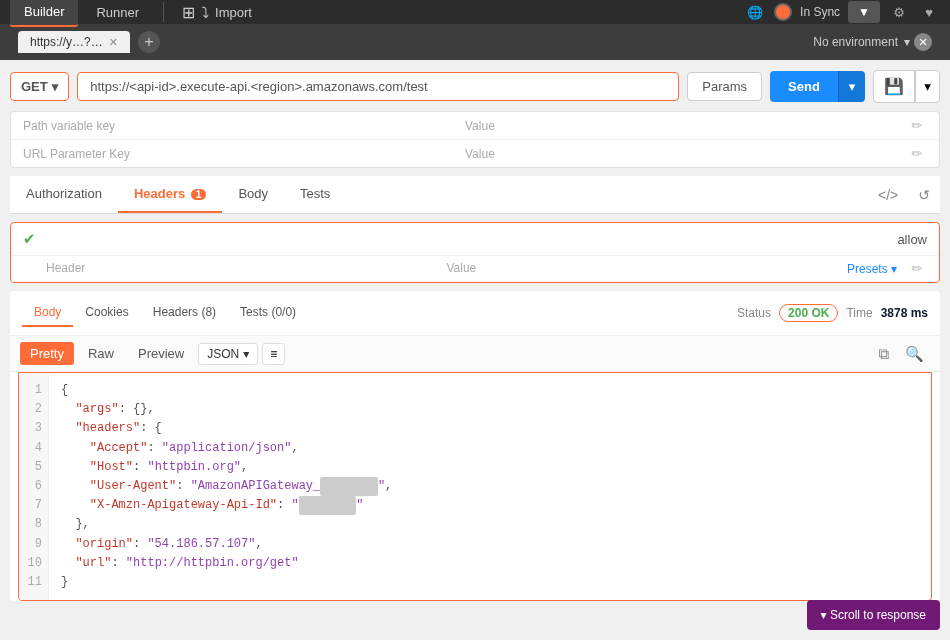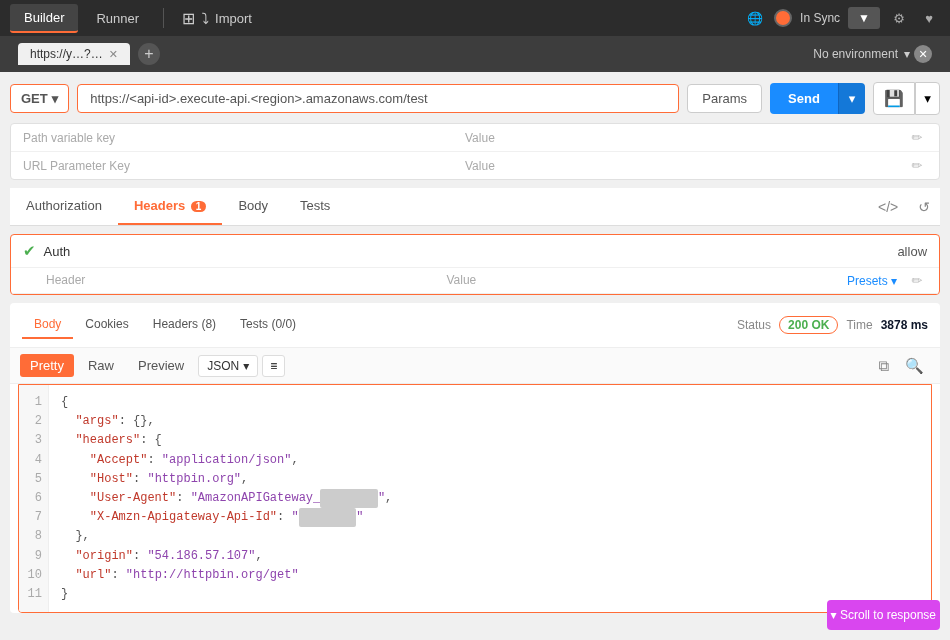--- a/index.html
+++ b/index.html
@@ -1,20 +1,20 @@
 <!DOCTYPE html>
 <html><head>
   <meta charset="utf-8">
   <style>
     * { box-sizing: border-box; margin: 0; padding: 0; }
     body { font-family: -apple-system, BlinkMacSystemFont, 'Segoe UI', sans-serif; font-size: 13px; background: #f0f0f0; color: #333; width: 950px; height: 640px; overflow: hidden; }
 
     
     .top-nav {
-      display: flex; align-items: center; background: #2c2c2c; height: 36px; padding: 0 10px; gap: 4px;
+      display: flex; align-items: center; background: #2c2c2c; height: 24px; padding: 0 10px; gap: 4px;
     }
     .nav-tab {
       padding: 6px 14px; color: #ccc; cursor: pointer; font-size: 13px; border-radius: 3px;
     }
     .nav-tab.active { color: #fff; background: #444; border-bottom: 2px solid #ff6c37; }
     .nav-divider { width: 1px; height: 20px; background: #555; margin: 0 6px; }
     .nav-icon-btn { display: flex; align-items: center; gap: 6px; color: #ccc; cursor: pointer; padding: 4px 8px; }
     .nav-spacer { flex: 1; }
     .sync-area { display: flex; align-items: center; gap: 8px; }
     .sync-dot { width: 18px; height: 18px; border-radius: 50%; background: #ff6c37; border: 2px solid #666; }
@@ -100,21 +100,21 @@
     .line-numbers { background: #f7f7f7; padding: 8px 6px; color: #aaa; text-align: right; min-width: 30px; border-right: 1px solid #eee; user-select: none; line-height: 1.5; }
     .line-numbers div { line-height: 1.6; }
     .code-lines { padding: 8px 12px; line-height: 1.6; flex: 1; overflow: auto; }
     .code-lines div { white-space: pre; }
     .c-brace { color: #555; }
     .c-key { color: #c0392b; }
     .c-colon { color: #555; }
     .c-str { color: #8e44ad; }
 
     
-    .scroll-btn { position: fixed; bottom: 10px; right: 10px; background: #d946ef; color: #fff; border: none; border-radius: 4px; padding: 8px 4px; font-size: 12px; cursor: pointer; display: flex; align-items: center; gap: 6px; }
+    .scroll-btn { position: fixed; bottom: 10px; right: 10px; background: #701a75; color: #fff; border: none; border-radius: 4px; padding: 8px 14px; font-size: 12px; cursor: pointer; display: flex; align-items: center; gap: 6px; }
 
     
     .redacted { background: #ccc; border-radius: 2px; display: inline-block; color: transparent; }
   </style>
 </head>
 <body>
 
 <div class="top-nav">
   <div class="nav-tab active">Builder</div>
   <div class="nav-tab">Runner</div>
@@ -193,21 +193,20 @@
     <div class="req-tab">Body</div>
     <div class="req-tab">Tests</div>
     <div class="req-tab-spacer"></div>
     <span class="code-btn">&lt;/&gt;</span>
     <span class="refresh-btn">↺</span>
   </div>
 
   <div class="headers-table">
     <div class="header-row">
       <span class="check-icon">✔</span>
-      <span class="header-key">Auth</span>
       <span class="header-val">allow</span>
     </div>
     <div class="header-label-row">
       <span class="hlabel">Header</span>
       <span class="hlabel">Value</span>
       <span class="presets-btn">Presets ▾</span>
       <span class="param-edit">✏</span>
     </div>
   </div>
 

